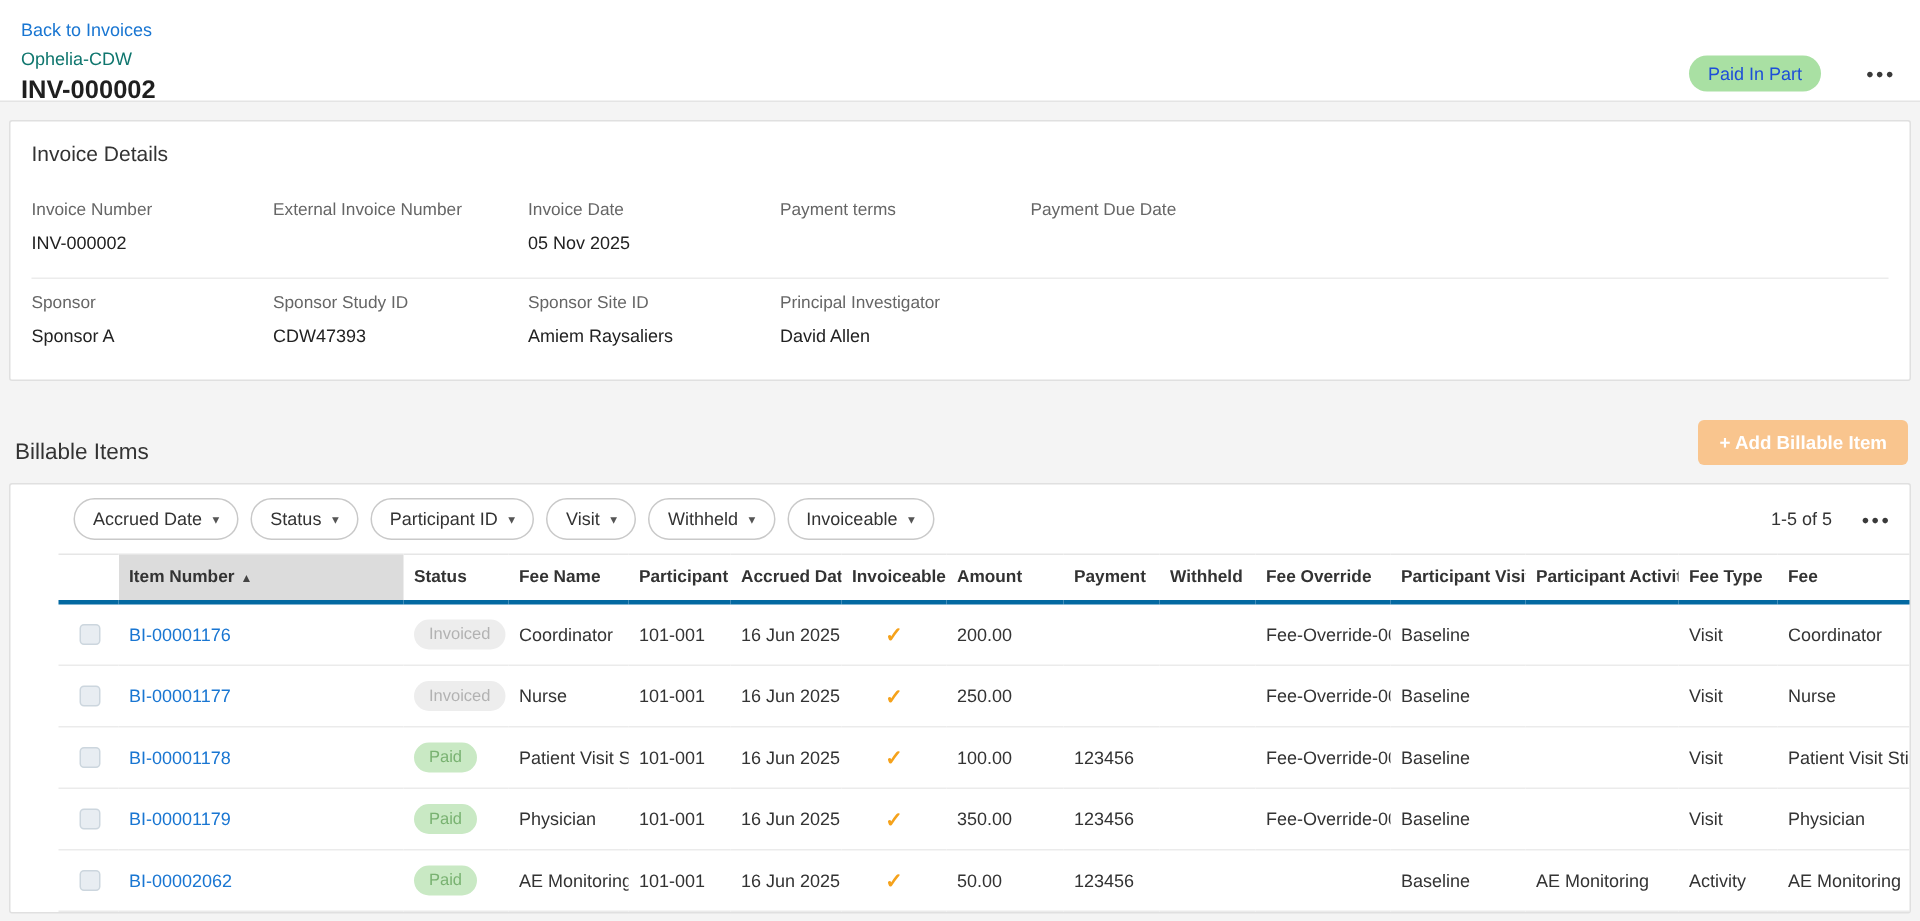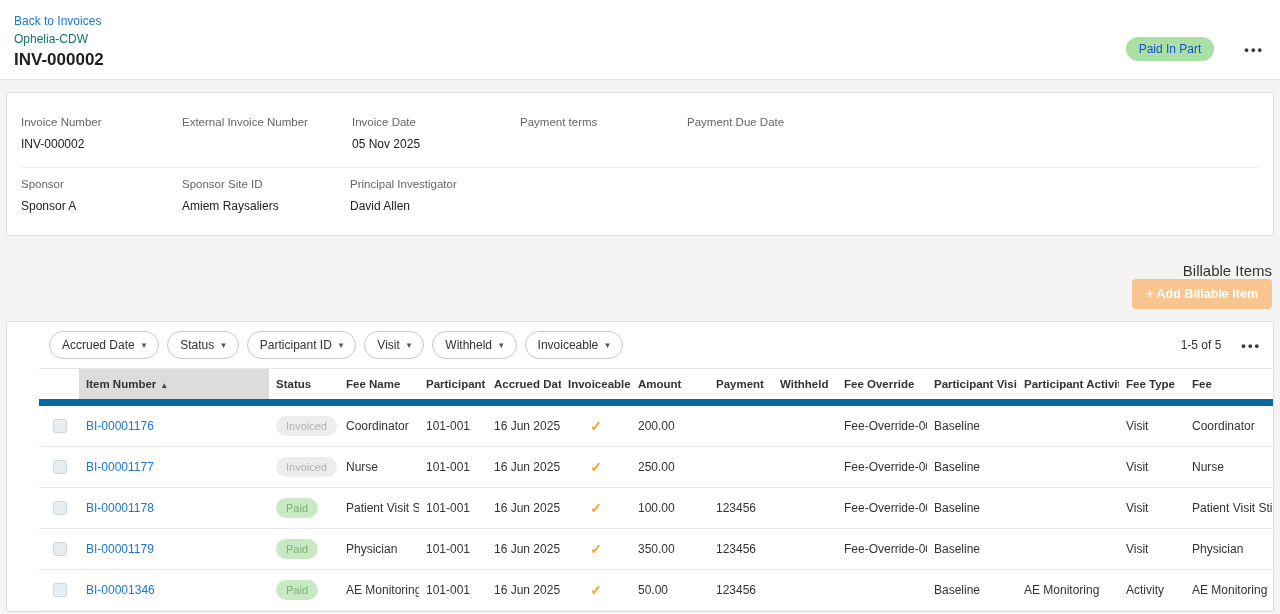--- a/index.html
+++ b/index.html
@@ -11,21 +11,21 @@
     color: #222;
   }
   .top-sliver { position: absolute; top: 0; left: 199px; width: 54px; height: 7px; background: #f08c1e; }
 
   
   .page-header {
     background: #fff;
     padding: 11px 16px 12px 14px;
     border-bottom: 1px solid #e4e4e4;
     position: relative;
-    height: 80px;
+    height: 68px;
   }
   .back-link { color: #1976d2; font-size: 12px; text-decoration: none; display: inline-block; cursor: pointer; }
   .context-line { color: #0f766e; font-size: 12px; margin-top: 3px; }
   .page-title { font-size: 17px; font-weight: bold; color: #1f1f1f; margin-top: 4px; }
   .header-right { position: absolute; right: 16px; top: 37px; display: flex; align-items: center; gap: 30px; }
   .badge-pill {
     background: #a9e0a3; color: #1d4ed8; font-size: 12px;
     padding: 5px 13px; border-radius: 14px; white-space: nowrap;
   }
   .ellipsis { font-size: 13px; color: #3a3a3a; letter-spacing: 2px; font-weight: bold; cursor: pointer; line-height: 1; }
@@ -44,21 +44,21 @@
   .fields-row.bordered { border-top: 1px solid #ececec; }
   .fcol { padding-right: 10px; }
   .fcol.w1 { width: 161px; } .fcol.w2 { width: 170px; } .fcol.w3 { width: 168px; }
   .fcol.w4 { width: 167px; } .fcol.w5 { flex: 1; }
   .field-label { font-size: 11.5px; color: #666; margin-bottom: 9px; }
   .field-value { font-size: 12px; color: #222; min-height: 14px; }
 
   
   .billable-head {
     display: flex; justify-content: space-between; align-items: flex-end;
-    margin: 26px 6px 10px 6px; padding: 0 2px 0 4px; flex-direction: column;
+    margin: 26px 6px 10px 6px; padding: 0 2px 0 4px;
   }
   .billable-head .section-title { font-size: 15px; }
   .add-btn {
     background: #f9c58e; color: #fff; border: none; border-radius: 4px;
     font-family: "Liberation Sans", sans-serif;
     font-size: 12.5px; font-weight: bold; padding: 8px 14px; cursor: pointer;
   }
 
   
   .filter-bar { display: flex; align-items: center; gap: 8px; padding: 9px 12px 9px 10px; }
@@ -68,21 +68,21 @@
     padding: 6px 12px; font-size: 12px; color: #333; cursor: pointer; white-space: nowrap;
   }
   .caret { font-size: 9px; color: #555; }
   .filter-right { margin-left: auto; display: flex; align-items: center; gap: 20px; }
   .range-text { font-size: 12px; color: #333; }
 
   
   table { width: 100%; border-collapse: collapse; table-layout: fixed; }
   thead th {
     font-size: 11.5px; font-weight: bold; color: #333; text-align: left;
-    padding: 9px 7px; border-top: 1px solid #e6e6e6; border-bottom: 7px solid #0369a1;
+    padding: 9px 7px; border-top: 1px solid #e6e6e6; border-bottom: 3px solid #0369a1;
     white-space: nowrap; overflow: hidden; cursor: pointer;
   }
   thead th.sorted { background: #dcdcdc; }
   .sort-arrow { font-size: 8px; color: #444; margin-left: 4px; }
   tbody td {
     font-size: 12px; color: #333; padding: 10px 7px;
     border-bottom: 1px solid #ebebeb; white-space: nowrap; overflow: hidden;
   }
   td.col-check, th.col-check { padding-left: 14px; }
   .checkbox {
@@ -108,20 +108,21 @@
   <a class="back-link">Back to Invoices</a>
   <div class="context-line">Ophelia-CDW</div>
   <div class="page-title">INV-000002</div>
   <div class="header-right">
     <span class="badge-pill">Paid In Part</span>
     <span class="ellipsis">•••</span>
   </div>
 </div>
 
 <div class="card card-invoice">
+  <div class="section-title">Invoice Details</div>
 
   <div class="fields-row">
     <div class="fcol w1">
       <div class="field-label">Invoice Number</div>
       <div class="field-value">INV-000002</div>
     </div>
     <div class="fcol w2">
       <div class="field-label">External Invoice Number</div>
       <div class="field-value"></div>
     </div>
@@ -136,20 +137,24 @@
     <div class="fcol w5">
       <div class="field-label">Payment Due Date</div>
       <div class="field-value"></div>
     </div>
   </div>
 
   <div class="fields-row bordered">
     <div class="fcol w1">
       <div class="field-label">Sponsor</div>
       <div class="field-value">Sponsor A</div>
+    </div>
+    <div class="fcol w2">
+      <div class="field-label">Sponsor Study ID</div>
+      <div class="field-value">CDW47393</div>
     </div>
     <div class="fcol w3">
       <div class="field-label">Sponsor Site ID</div>
       <div class="field-value">Amiem Raysaliers</div>
     </div>
     <div class="fcol w4">
       <div class="field-label">Principal Investigator</div>
       <div class="field-value">David Allen</div>
     </div>
     <div class="fcol w5"></div>
@@ -295,21 +300,21 @@
         <td>123456</td>
         <td></td>
         <td>Fee-Override-0011</td>
         <td>Baseline</td>
         <td></td>
         <td>Visit</td>
         <td>Physician</td>
       </tr>
       <tr>
         <td class="col-check"><span class="checkbox"></span></td>
-        <td><a class="link">BI-00001346</a></td>
+        <td><a class="link">BI-00002062</a></td>
         <td><span class="badge paid">Paid</span></td>
         <td>AE Monitoring</td>
         <td>101-001</td>
         <td>16 Jun 2025</td>
         <td class="center"><span class="check-mark">✓</span></td>
         <td>50.00</td>
         <td>123456</td>
         <td></td>
         <td></td>
         <td>Baseline</td>

